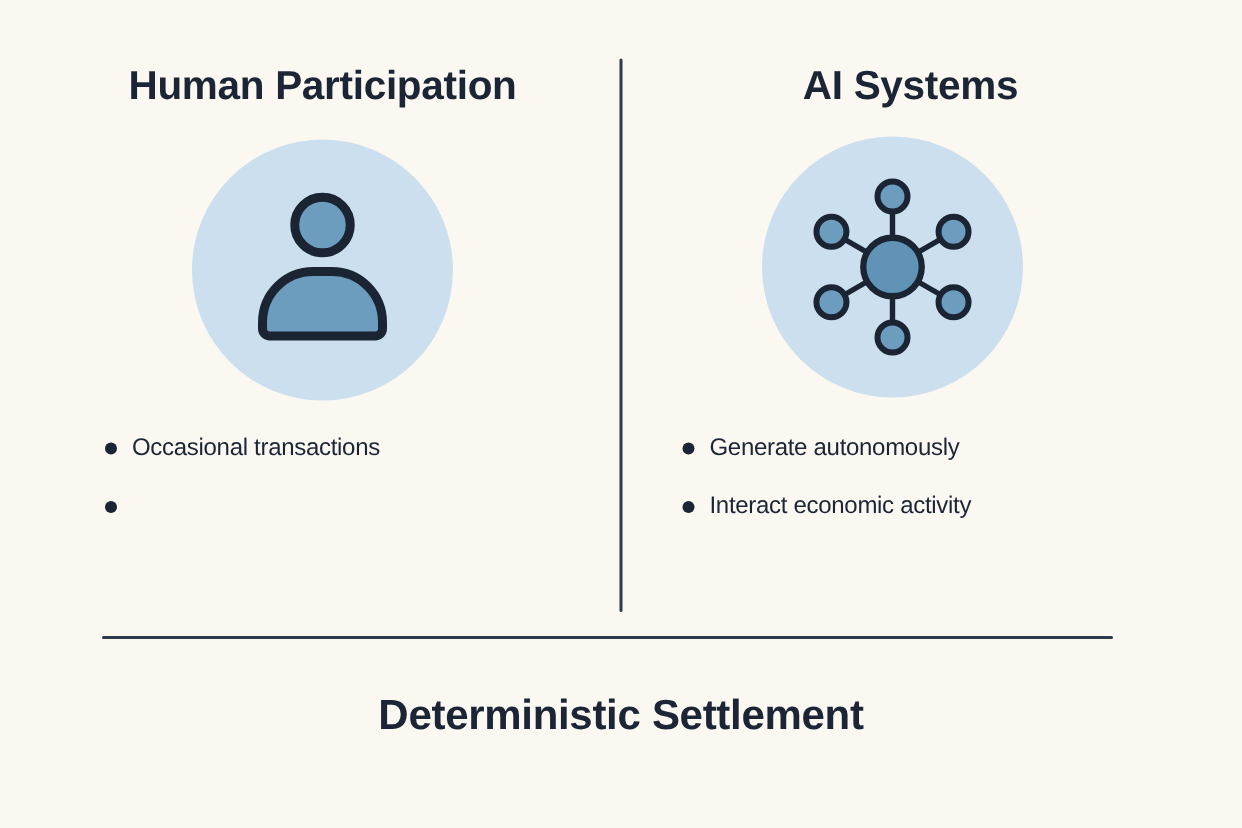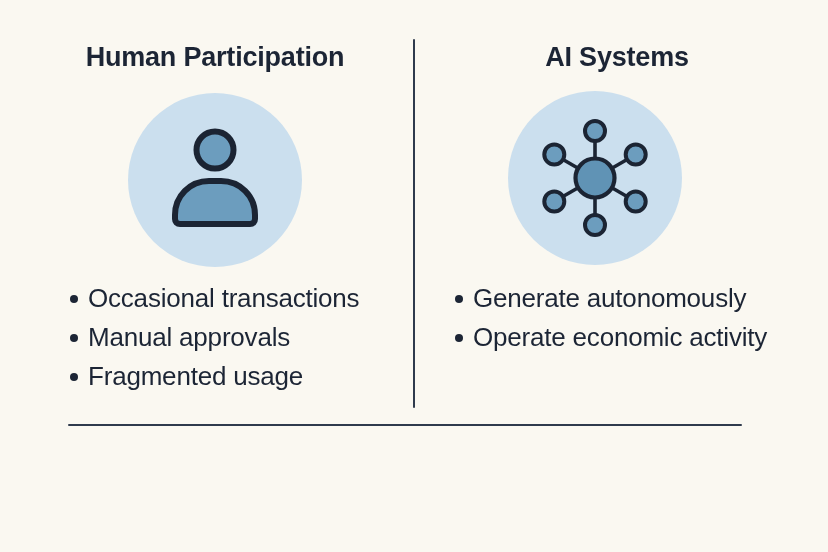--- a/index.html
+++ b/index.html
@@ -15,21 +15,21 @@
     position:relative;
     overflow:hidden;
   }
   .canvas{position:absolute;inset:0;width:716px;height:552px;}
 
   .col-title{
     position:absolute;top:41px;height:32px;line-height:32px;
     font-size:27px;font-weight:700;text-align:center;letter-spacing:-0.2px;
   }
   .title-left{left:20px;width:390px;}
-  .title-right{left:436px;width:362px;}
+  .title-right{left:426px;width:362px;}
 
   .divider-v{
     position:absolute;left:412.5px;top:39px;width:2.6px;height:369px;
     background:var(--line);border-radius:1px;
   }
   .divider-h{
     position:absolute;left:68px;top:423.5px;width:674px;height:2.6px;
     background:var(--line);border-radius:1px;
   }
 
@@ -41,21 +41,21 @@
   .circle-right{left:508px;top:91px;}
   .icon-circle svg{position:absolute;left:0;top:0;}
 
   .bullet-list{
     position:absolute;top:279px;list-style:none;
   }
   .list-left{left:70px;}
   .list-right{left:455px;}
   .bullet-list li{
     display:flex;align-items:center;height:39px;
-    font-size:26px;letter-spacing:-0.2px;white-space:nowrap;
+    font-size:16px;letter-spacing:-0.2px;white-space:nowrap;
   }
   .dot{
     width:8px;height:8px;border-radius:50%;background:var(--text);
     margin-right:10px;flex:0 0 auto;
   }
 
   .footer-title{
     position:absolute;left:0;top:460px;width:828px;height:34px;line-height:34px;
     text-align:center;font-size:28px;font-weight:700;letter-spacing:-0.2px;
   }
@@ -100,35 +100,31 @@
     </svg>
   </div>
 
   <ul class="bullet-list list-left">
     <li>
         <span class="dot"></span>
         <span>Occasional transactions</span>
       </li>
     <li>
         <span class="dot"></span>
-        <span>Manual approvals</span>
-      </li>
-    <li>
-        <span class="dot"></span>
-        <span>Fragmented usage</span>
       </li>
   </ul>
 
   <ul class="bullet-list list-right">
     <li>
         <span class="dot"></span>
         <span>Generate autonomously</span>
       </li>
     <li>
         <span class="dot"></span>
-        <span>Operate economic activity</span>
+        <span>Interact economic activity</span>
       </li>
   </ul>
 
   <div class="divider-h"></div>
 
+  <div class="footer-title">Deterministic Settlement</div>
 
 </div>
 
 </body></html>

